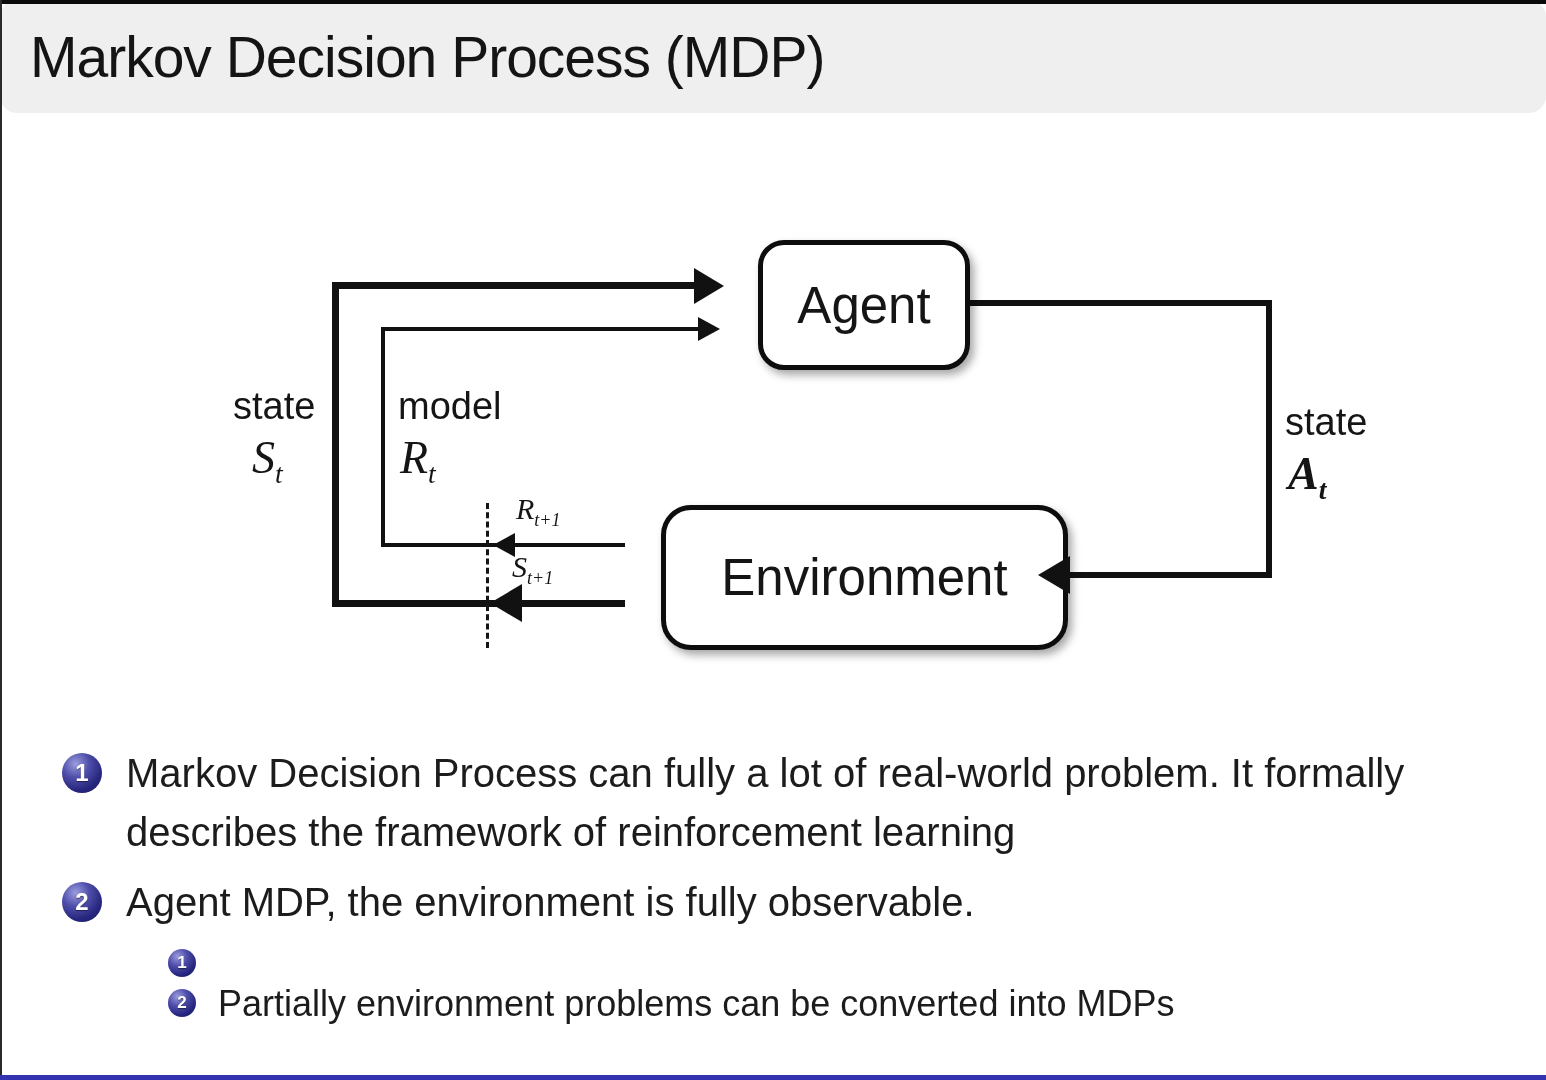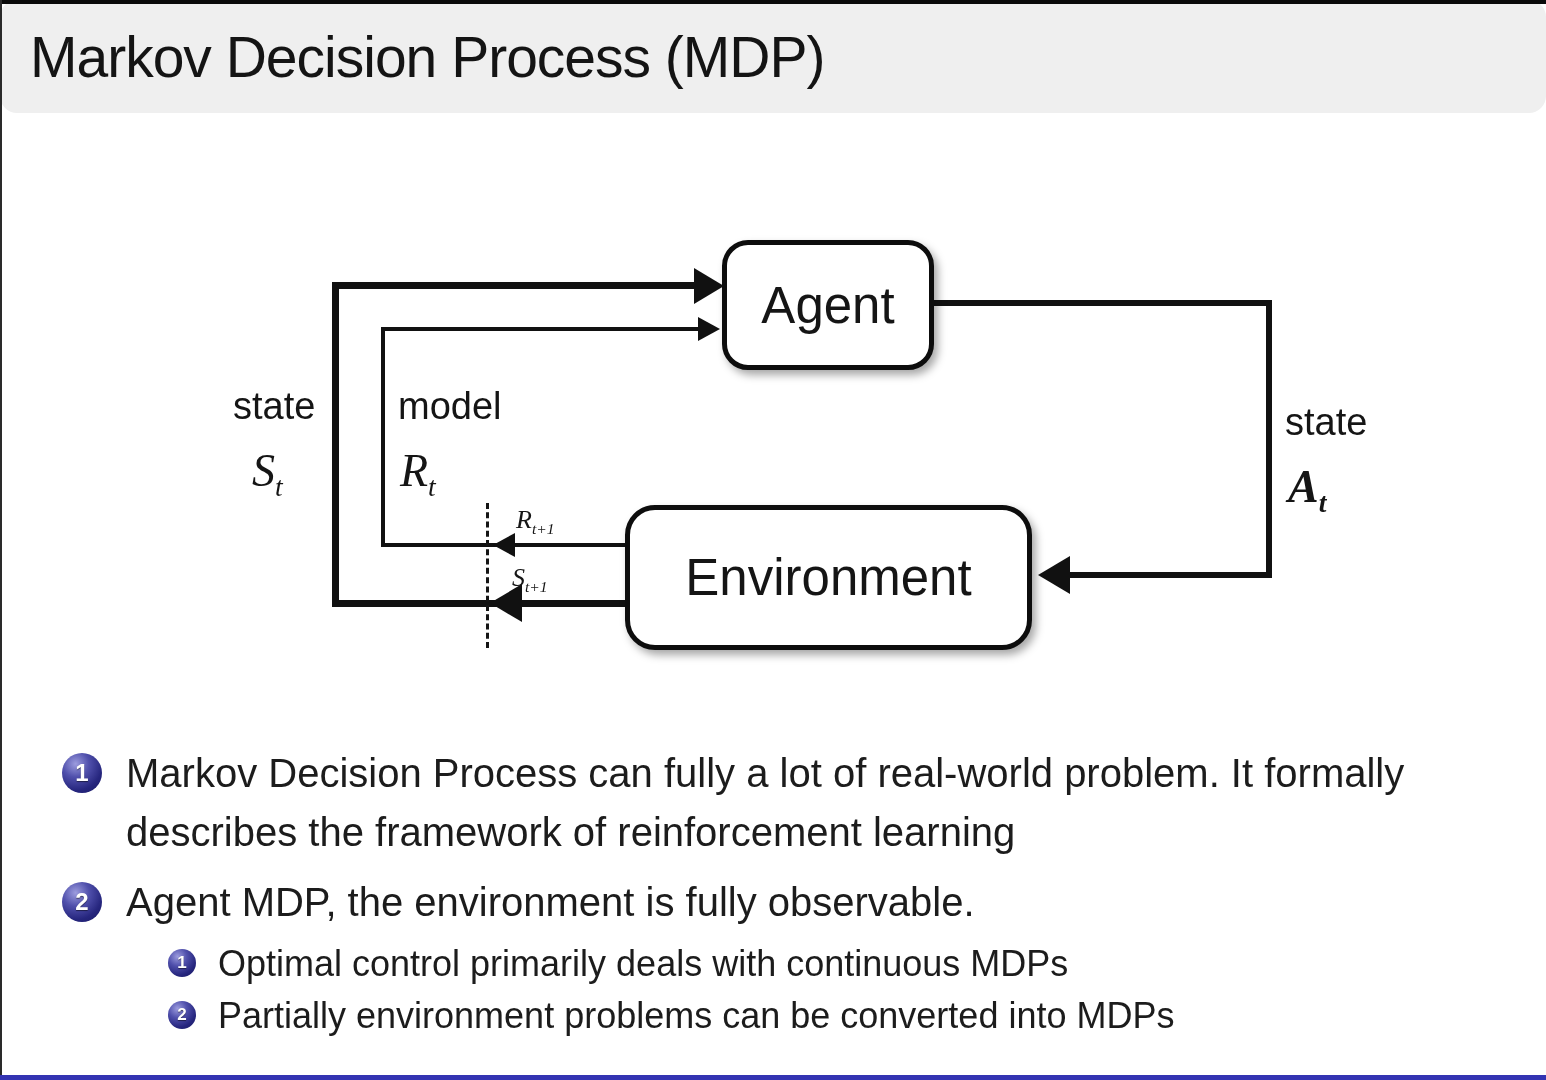--- a/index.html
+++ b/index.html
@@ -34,42 +34,43 @@
   
   .diagram{position:absolute;left:0;top:113px;width:1546px;height:600px;}
   .dline{position:absolute;background:var(--diagram-line);}
   .node{
     position:absolute;background:#ffffff;
     border:5px solid #0d0d0d;
     display:flex;align-items:center;justify-content:center;
     box-shadow:4px 5px 9px rgba(0,0,0,0.35);
     font-size:51px;color:#151515;letter-spacing:0;
     z-index:5;
+    margin-left:36px;
   }
   .node-agent{left:722px;top:127px;width:212px;height:130px;border-radius:26px;}
   .node-env{left:625px;top:392px;width:407px;height:145px;border-radius:30px;}
 
   .arrow{position:absolute;width:0;height:0;z-index:6;}
   .arrow.right-big{border-top:18px solid transparent;border-bottom:18px solid transparent;border-left:30px solid var(--diagram-line);}
   .arrow.right-small{border-top:12px solid transparent;border-bottom:12px solid transparent;border-left:22px solid var(--diagram-line);}
   .arrow.left-big{border-top:19px solid transparent;border-bottom:19px solid transparent;border-right:32px solid var(--diagram-line);}
   .arrow.left-small{border-top:12px solid transparent;border-bottom:12px solid transparent;border-right:22px solid var(--diagram-line);}
 
   .dashed-v{
     position:absolute;left:486px;top:390px;height:145px;width:0;
     border-left:3px dashed #151515;z-index:4;
   }
 
   .dlabel{position:absolute;font-size:38px;color:#151515;white-space:nowrap;}
   .mathlabel{
     position:absolute;font-family:"Liberation Serif",serif;font-style:italic;
-    font-size:46px;color:#151515;white-space:nowrap;margin-top:13px;
+    font-size:46px;color:#151515;white-space:nowrap;
   }
   .mathlabel sub{font-size:0.60em;font-style:italic;line-height:0;}
-  .mathlabel.small{font-size:26px;}
+  .mathlabel.small{font-size:30px;}
 
   
   .bullets{position:absolute;left:62px;top:744px;width:1448px;}
   .bullet-row{display:flex;align-items:flex-start;gap:24px;}
   .ball{
     flex:0 0 auto;
     width:40px;height:40px;border-radius:50%;
     background:radial-gradient(circle at 34% 27%,#9c9cde 0%,#5050ac 34%,#26267e 68%,#171760 100%);
     color:#ffffff;font-size:24px;font-weight:bold;
     display:flex;align-items:center;justify-content:center;
@@ -149,21 +150,20 @@
       </div>
     </div>
     <div class="bullet-item">
       <div class="bullet-row">
         <div class="ball">2</div>
         <div class="bullet-text">Agent MDP, the environment is fully observable.</div>
       </div>
       <div class="sub-bullets">
         <div class="bullet-row">
           <div class="ball small">1</div>
-          <div class="bullet-text">Optimal control primarily deals with continuous MDPs</div>
         </div>
         <div class="bullet-row">
           <div class="ball small">2</div>
           <div class="bullet-text">Partially environment problems can be converted into MDPs</div>
         </div>
       </div>
     </div>
   </div>
 
   <div class="footer-line"></div>

